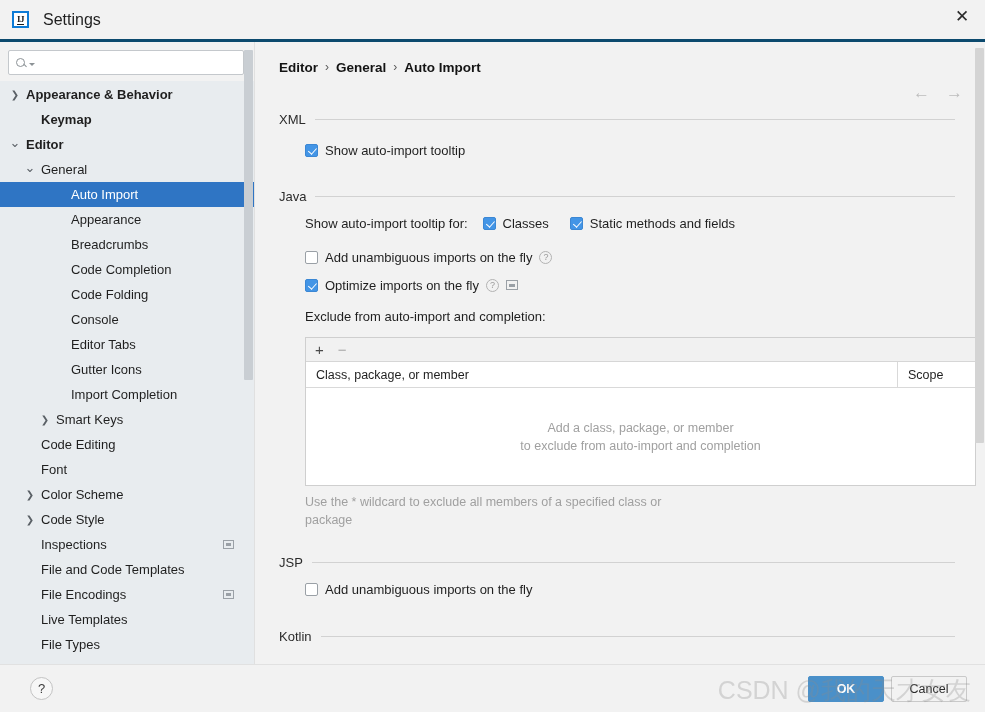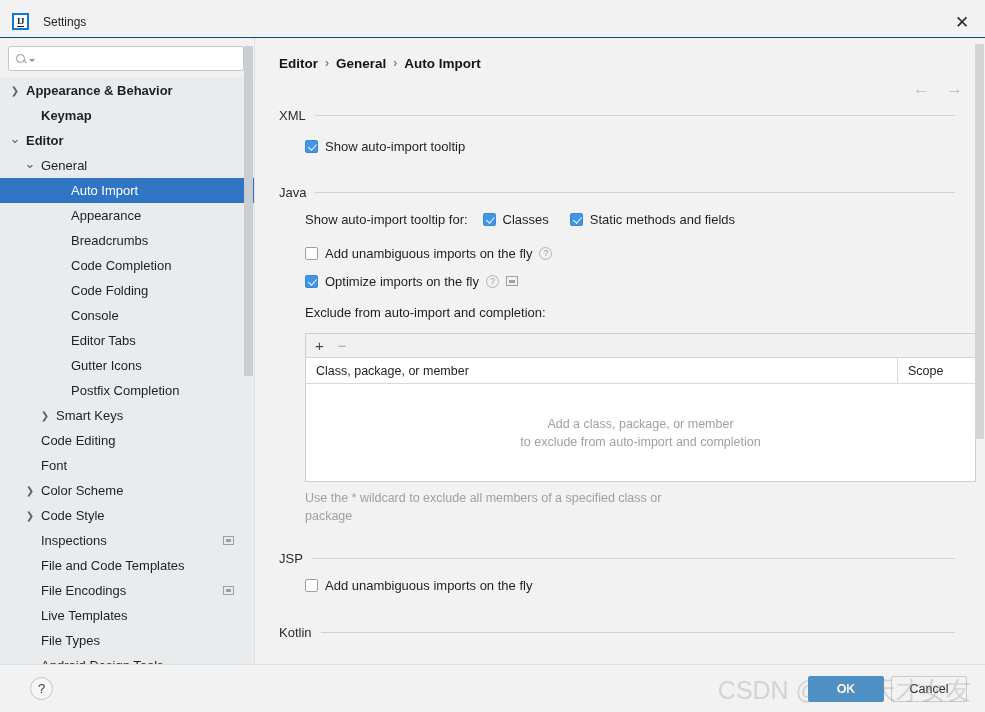--- a/index.html
+++ b/index.html
@@ -15,29 +15,28 @@
   #app {
     position: relative;
     width: 985px; height: 712px;
     background: #f2f2f2;
     display: flex;
     flex-direction: column;
   }
 
   
   #titlebar {
-    height: 32px;
+    height: 42px;
     min-height: 32px;
     background: #f2f2f2;
     display: flex;
     align-items: center;
     padding: 0 0 0 12px;
-    border-bottom: 1px solid #0c4a6e;
-    position: relative;
-    margin-top: 6px;
+    border-bottom: 3px solid #0c4a6e;
+    position: relative;
   }
   .ij-logo {
     width: 17px; height: 17px;
     background: #ffffff;
     border: 2px solid #0d7bd6;
     display: flex;
     align-items: center;
     justify-content: center;
     flex-shrink: 0;
   }
@@ -46,21 +45,21 @@
     font-size: 9px;
     font-weight: bold;
     color: #1b1b1b;
     letter-spacing: -0.5px;
     line-height: 1;
     border-bottom: 1.5px solid #1b1b1b;
     padding-bottom: 0px;
   }
   #window-title {
     margin-left: 14px;
-    font-size: 12px;
+    font-size: 16px;
     color: #1f1f1f;
   }
   #close-btn {
     position: absolute;
     right: 0; top: 0;
     width: 46px; height: 32px;
     display: flex; align-items: center; justify-content: center;
     font-size: 17px;
     color: #2b2b2b;
     cursor: pointer;
@@ -534,21 +533,21 @@
           <div class="tree-row">
             <span class="twisty" style="margin-left: 53px;"></span>
             <span class="label" style="margin-left: 4px;">Editor Tabs</span>
           </div>
           <div class="tree-row">
             <span class="twisty" style="margin-left: 53px;"></span>
             <span class="label" style="margin-left: 4px;">Gutter Icons</span>
           </div>
           <div class="tree-row">
             <span class="twisty" style="margin-left: 53px;"></span>
-            <span class="label" style="margin-left: 4px;">Postfix Completion</span>
+            <span class="label" style="margin-left: 4px;">Import Completion</span>
           </div>
           <div class="tree-row">
             <span class="twisty" style="margin-left: 38px; font-size: 10px; font-weight: 300;">❯</span>
             <span class="label" style="margin-left: 4px;">Smart Keys</span>
           </div>
           <div class="tree-row">
             <span class="twisty" style="margin-left: 23px;"></span>
             <span class="label" style="margin-left: 4px;">Code Editing</span>
           </div>
           <div class="tree-row">

